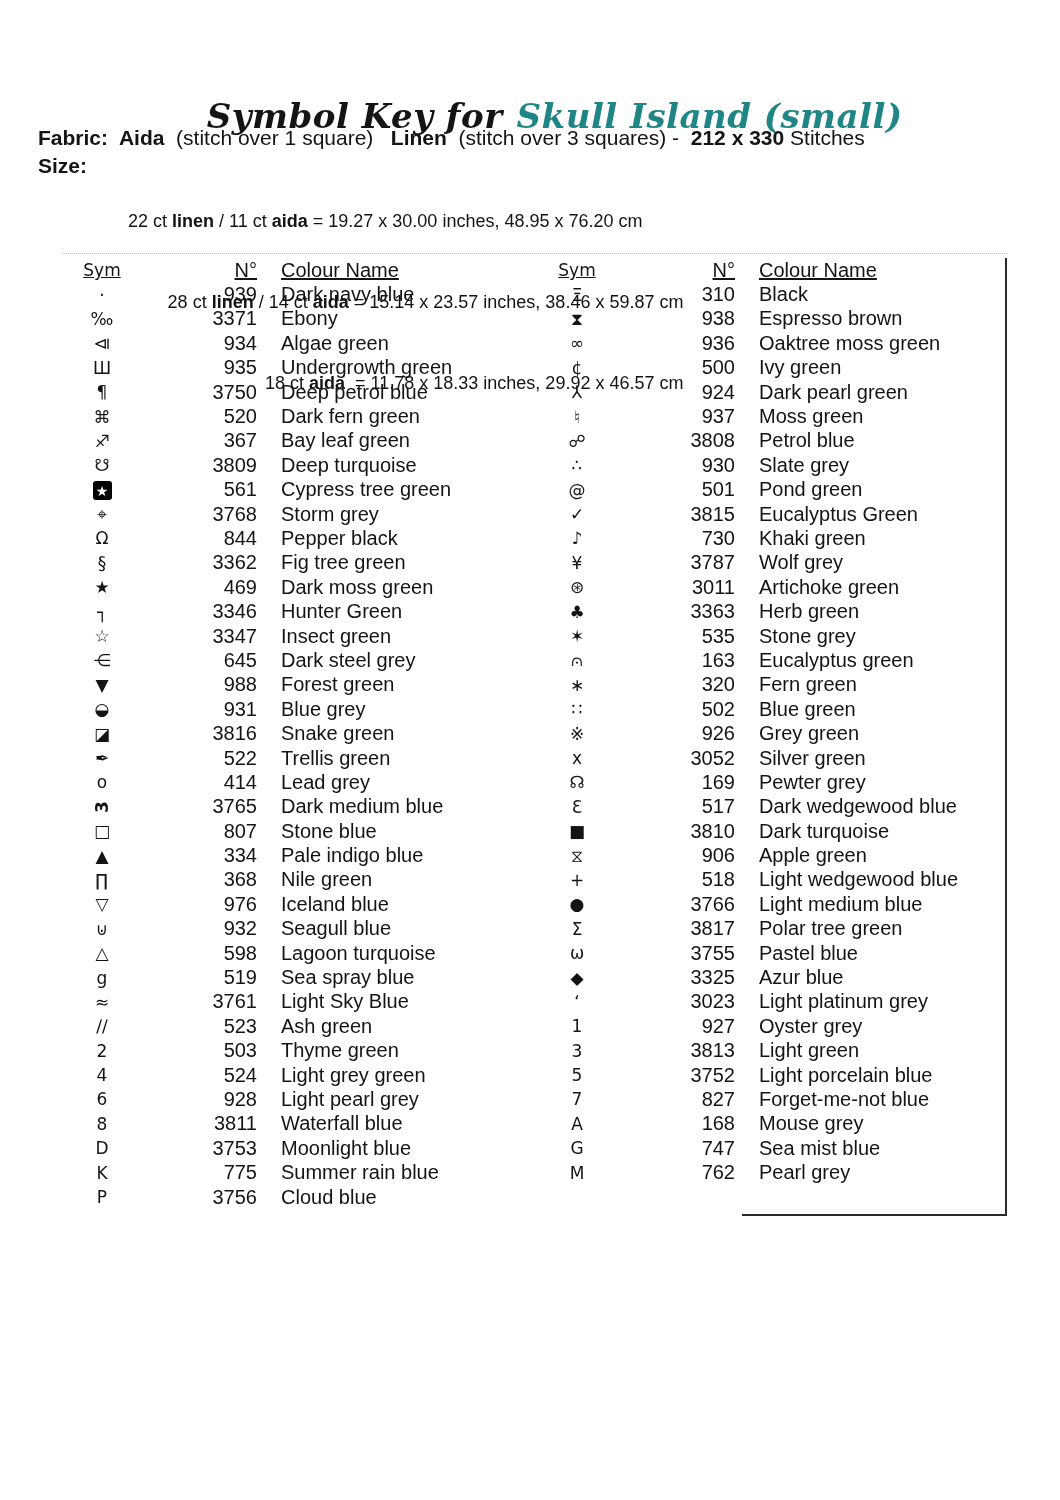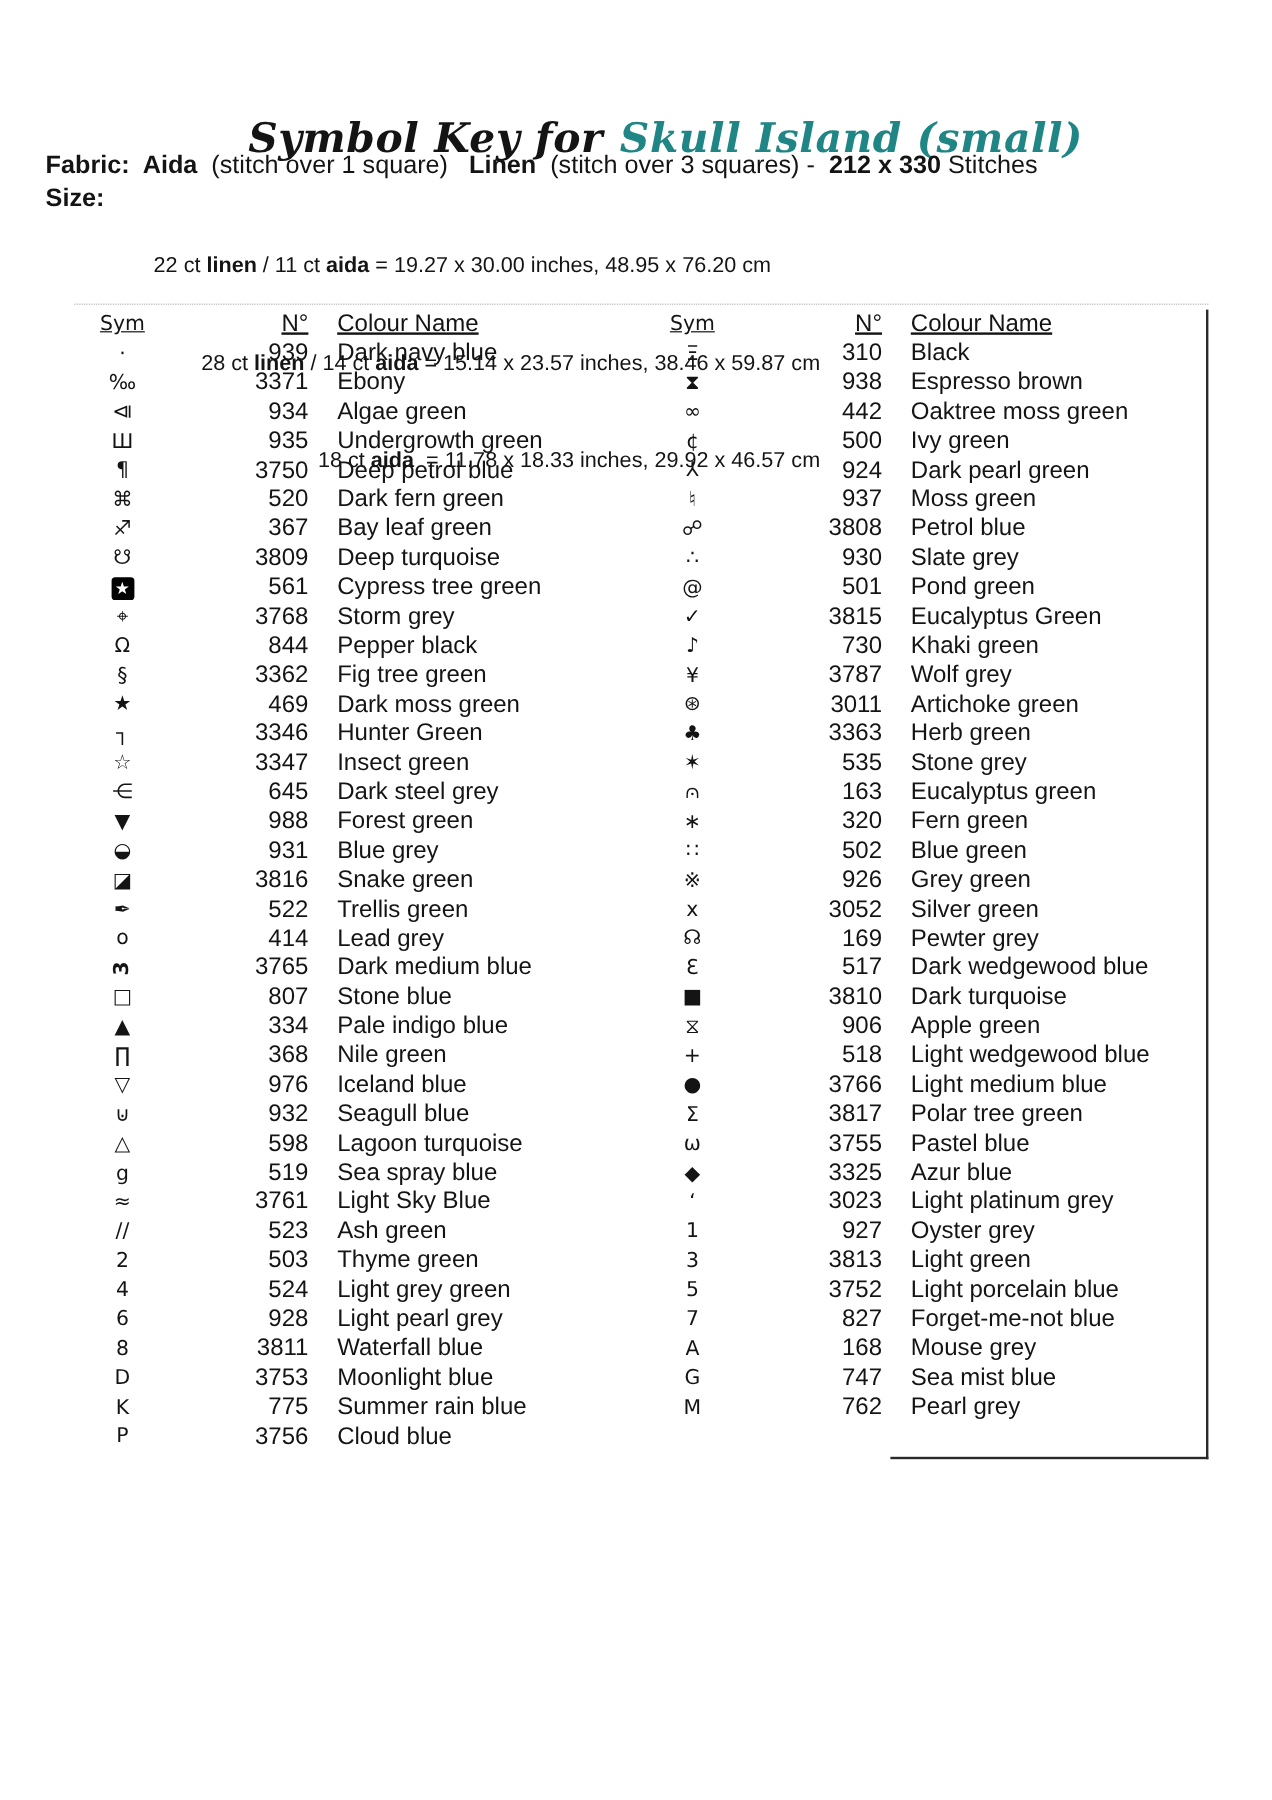--- a/index.html
+++ b/index.html
@@ -189,21 +189,21 @@
     <div class="kh sym-cell"><span class="hu">Sym</span></div>
     <div class="kh num-cell"><span class="hu">N°</span></div>
     <div class="kh name-cell"><span class="hu">Colour Name</span></div>
   <div class="kc sym-cell"><span>Ξ</span></div>
       <div class="kc num-cell">310</div>
       <div class="kc name-cell">Black</div>
       <div class="kc sym-cell"><span>⧗</span></div>
       <div class="kc num-cell">938</div>
       <div class="kc name-cell">Espresso brown</div>
       <div class="kc sym-cell"><span>∞</span></div>
-      <div class="kc num-cell">442</div>
+      <div class="kc num-cell">936</div>
       <div class="kc name-cell">Oaktree moss green</div>
       <div class="kc sym-cell"><span>¢</span></div>
       <div class="kc num-cell">500</div>
       <div class="kc name-cell">Ivy green</div>
       <div class="kc sym-cell"><span>⅄</span></div>
       <div class="kc num-cell">924</div>
       <div class="kc name-cell">Dark pearl green</div>
       <div class="kc sym-cell"><span>♮</span></div>
       <div class="kc num-cell">937</div>
       <div class="kc name-cell">Moss green</div>

